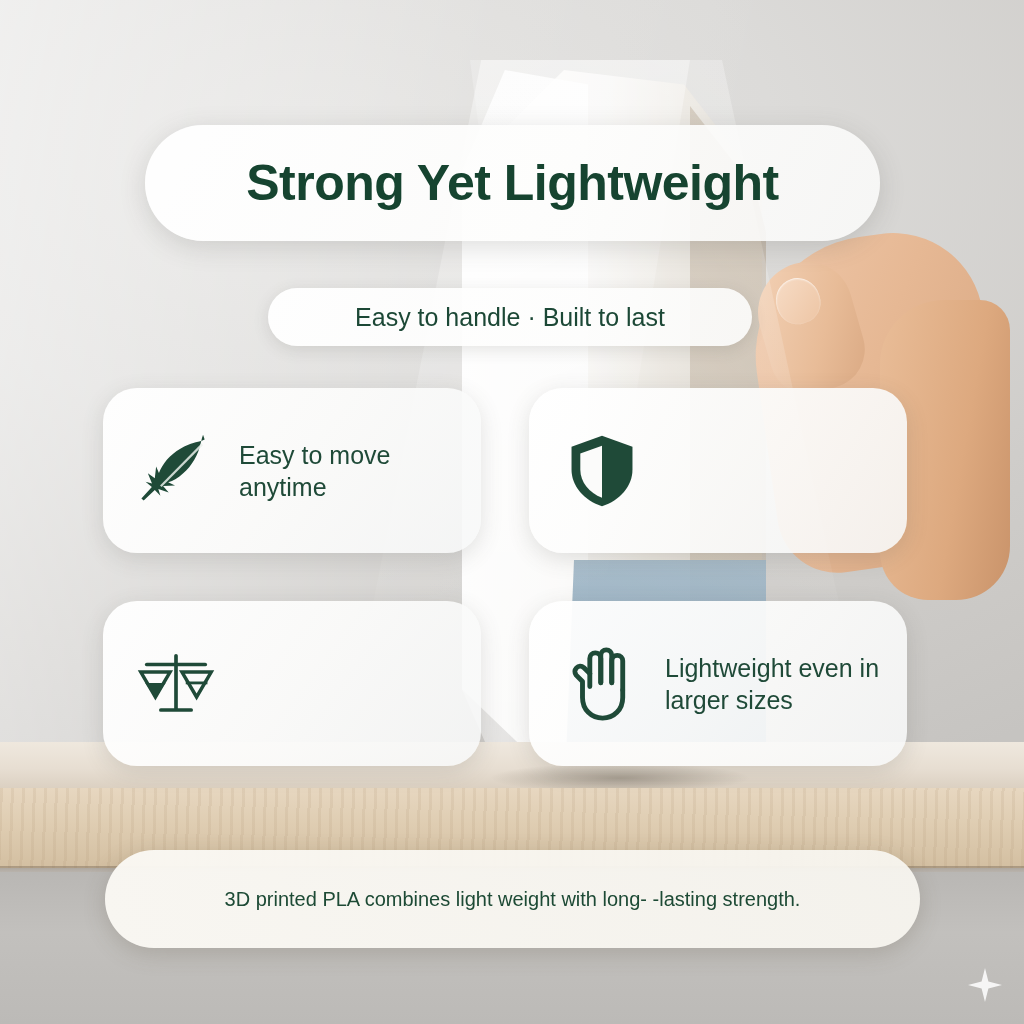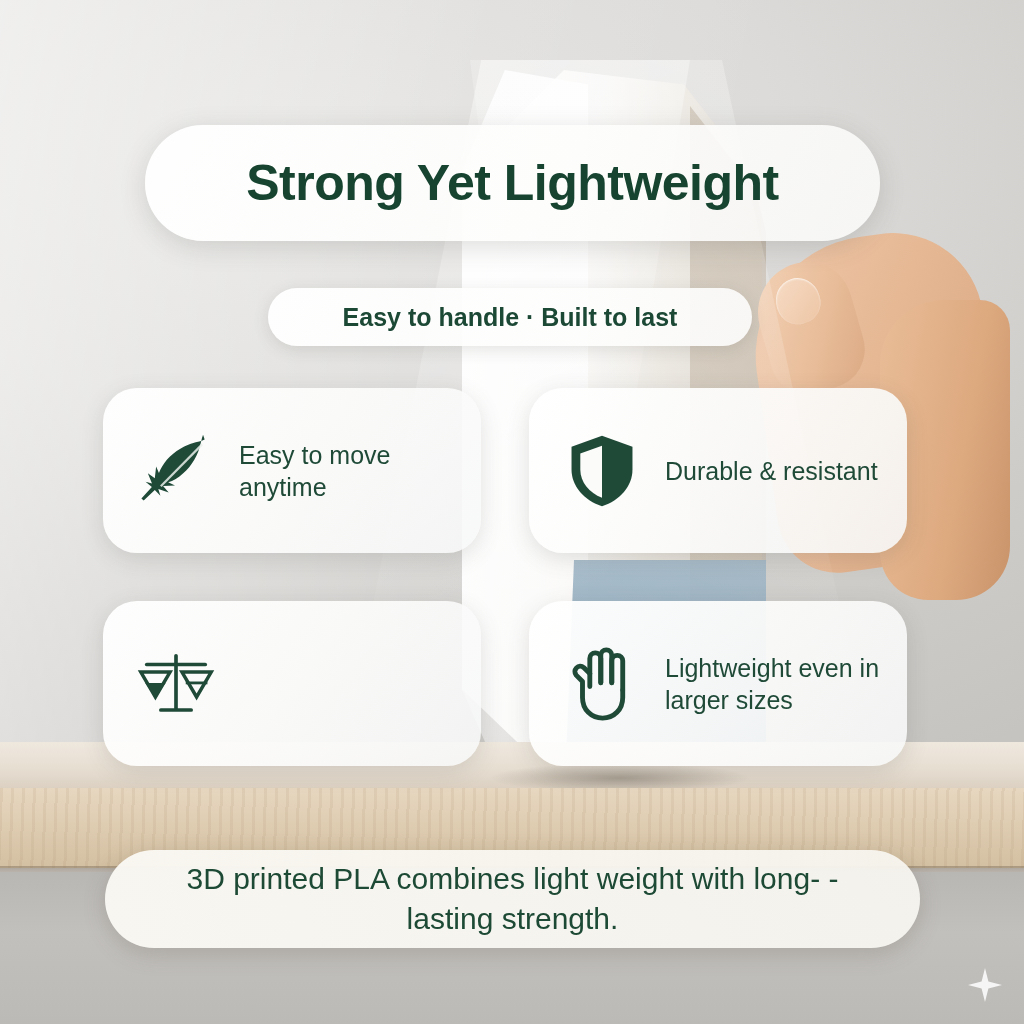--- a/index.html
+++ b/index.html
@@ -146,21 +146,21 @@
   }
 
   .subtitle-pill {
     position: absolute; left: 268px; top: 288px; width: 484px; height: 58px;
     border-radius: 29px;
     background: linear-gradient(120deg, rgba(255,255,255,.96) 0%, rgba(252,252,251,.90) 100%);
     box-shadow: 0 4px 16px rgba(80,78,74,.14);
     display: flex; align-items: center; justify-content: center;
   }
   .subtitle-pill p {
-    margin: 0; font-size: 25px; font-weight: 700; color: #1c4836; white-space: nowrap;
+    margin: 0; font-size: 25px; font-weight: 400; color: #1c4836; white-space: nowrap;
   }
 
   .cards {
     position: absolute; left: 103px; top: 388px;
     width: 819px;
     display: grid;
     grid-template-columns: 378px 378px;
     grid-template-rows: 165px 165px;
     column-gap: 63px;
     row-gap: 60px;
@@ -192,21 +192,21 @@
     position: absolute; left: 105px; top: 850px; width: 815px; height: 98px;
     border-radius: 49px;
     background: linear-gradient(120deg, rgba(250,248,243,.97) 0%, rgba(247,245,239,.94) 100%);
     box-shadow: 0 6px 22px rgba(90,80,66,.22);
     display: flex; align-items: center; justify-content: center;
     text-align: center;
     padding: 0 46px;
     box-sizing: border-box;
   }
   .footer-pill p {
-    margin: 0; font-size: 30px; line-height: 1.32; color: #1d4a35; font-weight: 400;
+    margin: 0; font-size: 20px; line-height: 1.32; color: #1d4a35; font-weight: 400;
   }
 </style>
 </head>
 <body>
 
 <div id="stage">
 
   <div class="bg-wall"></div>
   <div class="bg-wall-sheen"></div>
 
@@ -251,21 +251,20 @@
         <span class="card-text">Easy to move anytime</span>
       </div>
 
       <div class="card">
         <span class="card-icon">
           <svg viewBox="0 0 64 64" aria-hidden="true">
             <path fill="#1f4a38" d="M32 3 7 12v19c0 13.6 10.4 25.1 25 30 14.6-4.9 25-16.4 25-30V12L32 3z"></path>
             <path fill="#fbfbfa" d="M32 11.2 14.2 17.6V31c0 10.1 7.3 18.9 17.8 23V11.2z"></path>
           </svg>
         </span>
-        <span class="card-text">Durable &amp; resistant</span>
       </div>
 
       <div class="card">
         <span class="card-icon">
           <svg viewBox="0 0 72 64" aria-hidden="true">
             <g fill="none" stroke="#1f4a38" stroke-width="3.4" stroke-linecap="round">
               <line x1="36" y1="6" x2="36" y2="55"></line>
               <line x1="9" y1="14" x2="63" y2="14"></line>
               <line x1="22" y1="56" x2="50" y2="56"></line>
             </g>

